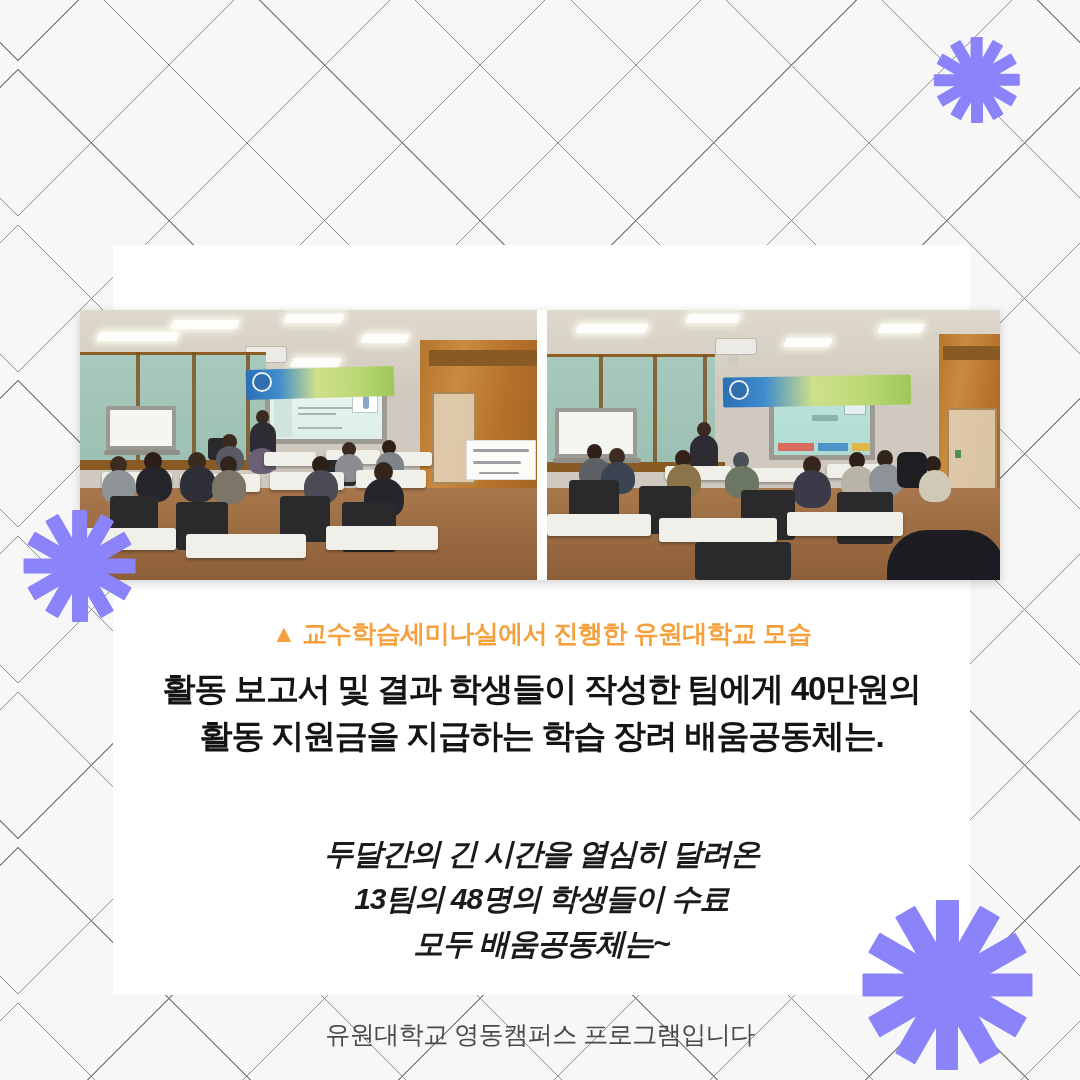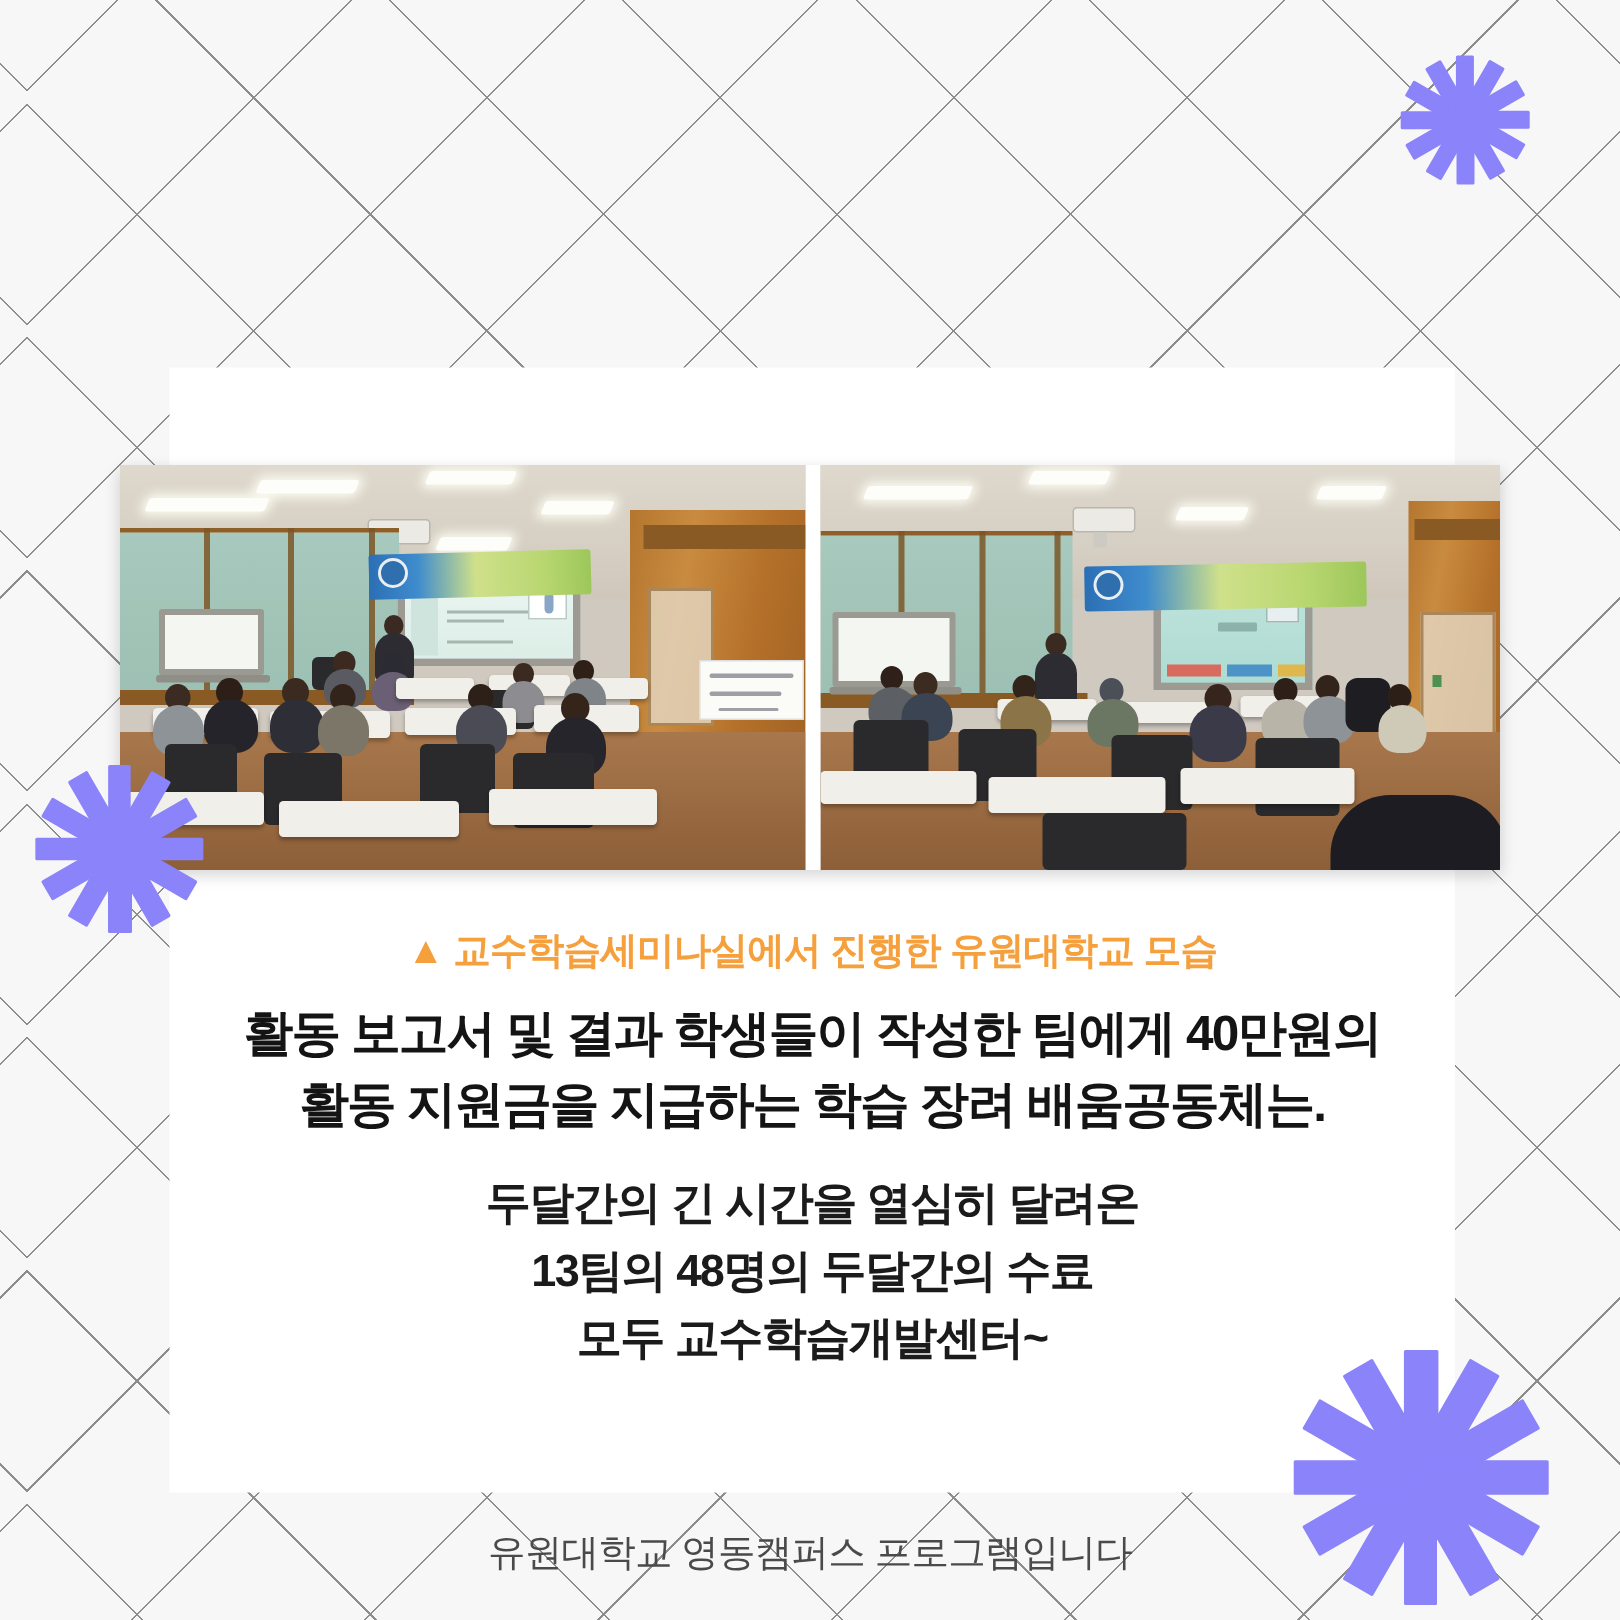--- a/index.html
+++ b/index.html
@@ -176,21 +176,22 @@
     text-align: center;
     color: #141414;
   }
   .para-main p {
     font-size: 33px;
     font-weight: 700;
     line-height: 47px;
     letter-spacing: -1.2px;
   }
   .para-sub {
-    margin-top: 21px;
+    margin-top: 72px;
+    font-style: italic;
   }
   .para-sub p {
     font-size: 30px;
     font-weight: 600;
     line-height: 45px;
     letter-spacing: -1px;
     color: #1b1b1b;
   }
 
   
@@ -420,22 +421,22 @@
 
   <div class="caption">▲ 교수학습세미나실에서 진행한 유원대학교 모습</div>
 
   <div class="body-block">
     <div class="para-main">
       <p>활동 보고서 및 결과 학생들이 작성한 팀에게 40만원의</p>
       <p>활동 지원금을 지급하는 학습 장려 배움공동체는.</p>
     </div>
     <div class="para-sub">
       <p>두달간의 긴 시간을 열심히 달려온</p>
-      <p>13팀의 48명의 두달간의 수료</p>
-      <p>모두 교수학습개발센터~</p>
+      <p>13팀의 48명의 학생들이 수료</p>
+      <p>모두 배움공동체는~</p>
     </div>
   </div>
 
   <div class="footer">유원대학교 영동캠퍼스 프로그램입니다</div>
 
   <div class="burst" style="left:934px;top:37px;width:86px;height:86px;">
       <span style="width: 11.61px; height: 43px; margin-left: -5.805px; transform-origin: 50% 0%; transform: rotate(0deg);"></span>
       <span style="width: 11.61px; height: 43px; margin-left: -5.805px; transform-origin: 50% 0%; transform: rotate(30deg);"></span>
       <span style="width: 11.61px; height: 43px; margin-left: -5.805px; transform-origin: 50% 0%; transform: rotate(60deg);"></span>
       <span style="width: 11.61px; height: 43px; margin-left: -5.805px; transform-origin: 50% 0%; transform: rotate(90deg);"></span>

